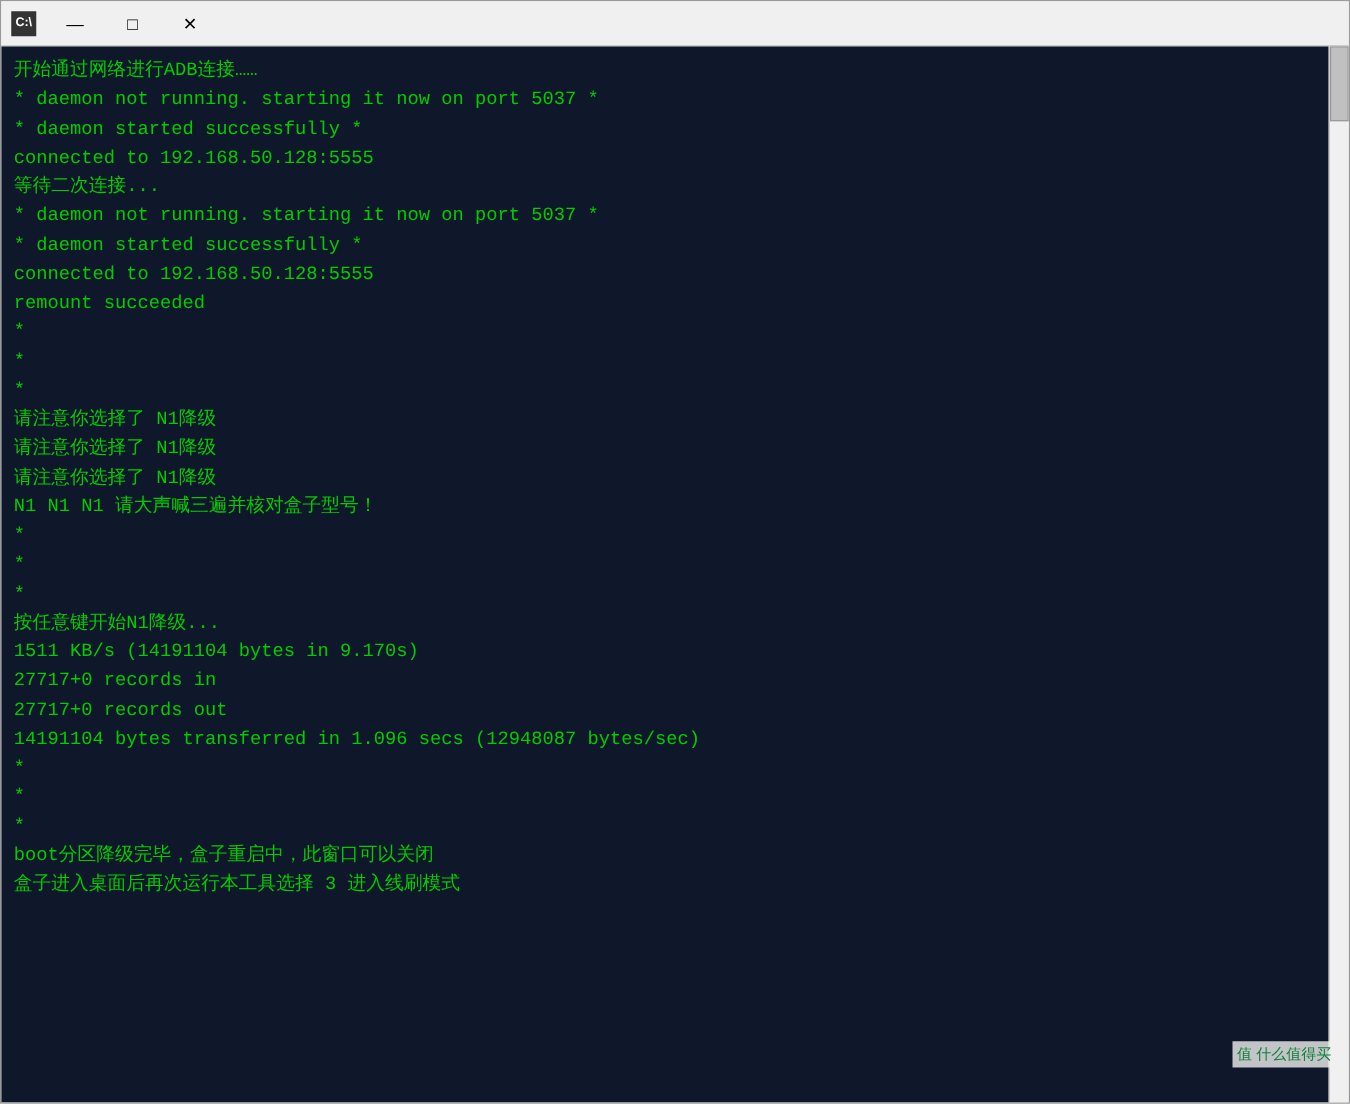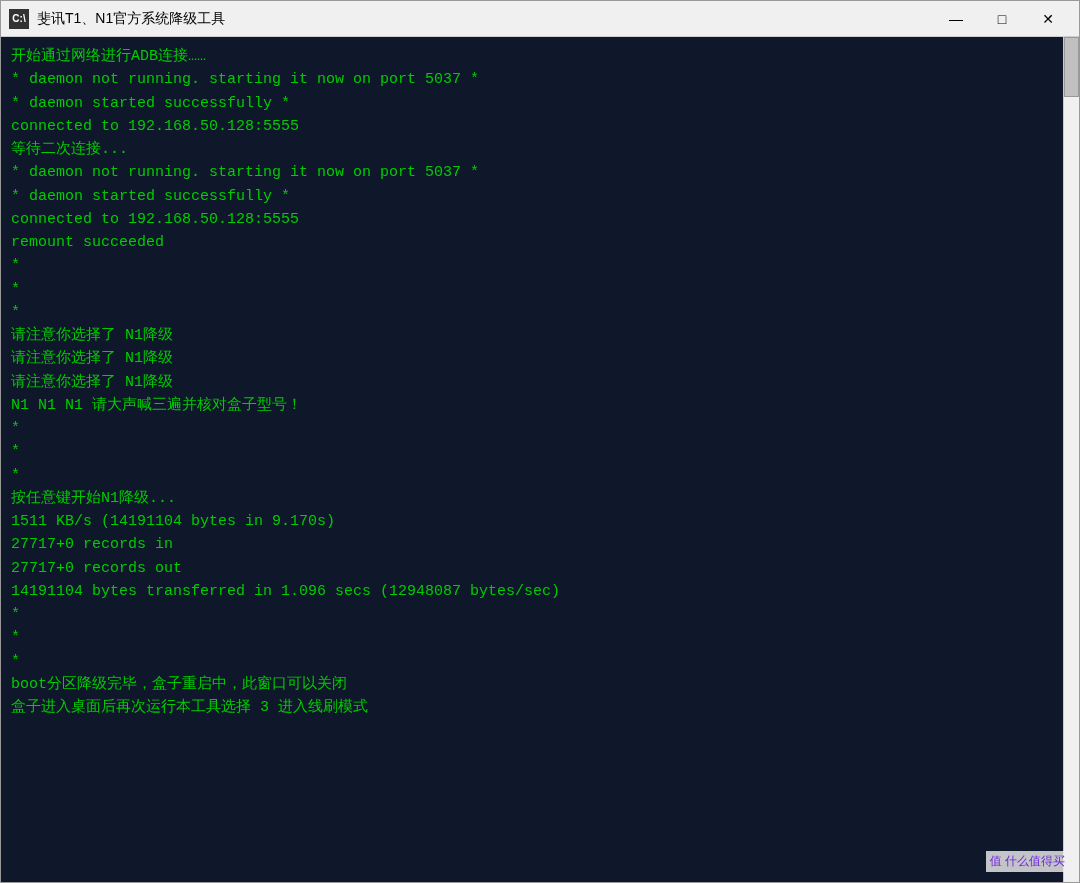--- a/index.html
+++ b/index.html
@@ -116,38 +116,37 @@
     .scrollbar-thumb {
       width: 100%;
       height: 60px;
       background: #c0c0c0;
       border: 1px solid #999;
       margin-top: 0;
     }
 
     .watermark {
       position: absolute;
-      bottom: 10px;
+      bottom: 28px;
       right: 10px;
       font-family: 'Microsoft YaHei', sans-serif;
       font-size: 12px;
-      color: #6d28d9;
+      color: #15803d;
       background: rgba(240,240,240,0.8);
       padding: 2px 4px;
     }
   </style>
 </head>
 <body>
 
 <div class="window">
   <div class="title-bar">
     <div class="title-bar-icon">
       <span>C:\</span>
     </div>
-    <span class="title-text">斐讯T1、N1官方系统降级工具</span>
     <div class="window-controls">
       <button class="win-btn">—</button>
       <button class="win-btn">□</button>
       <button class="win-btn close">✕</button>
     </div>
   </div>
 
   <div class="content-area">
     <div class="terminal">
       <pre id="terminal-pre">开始通过网络进行ADB连接……

